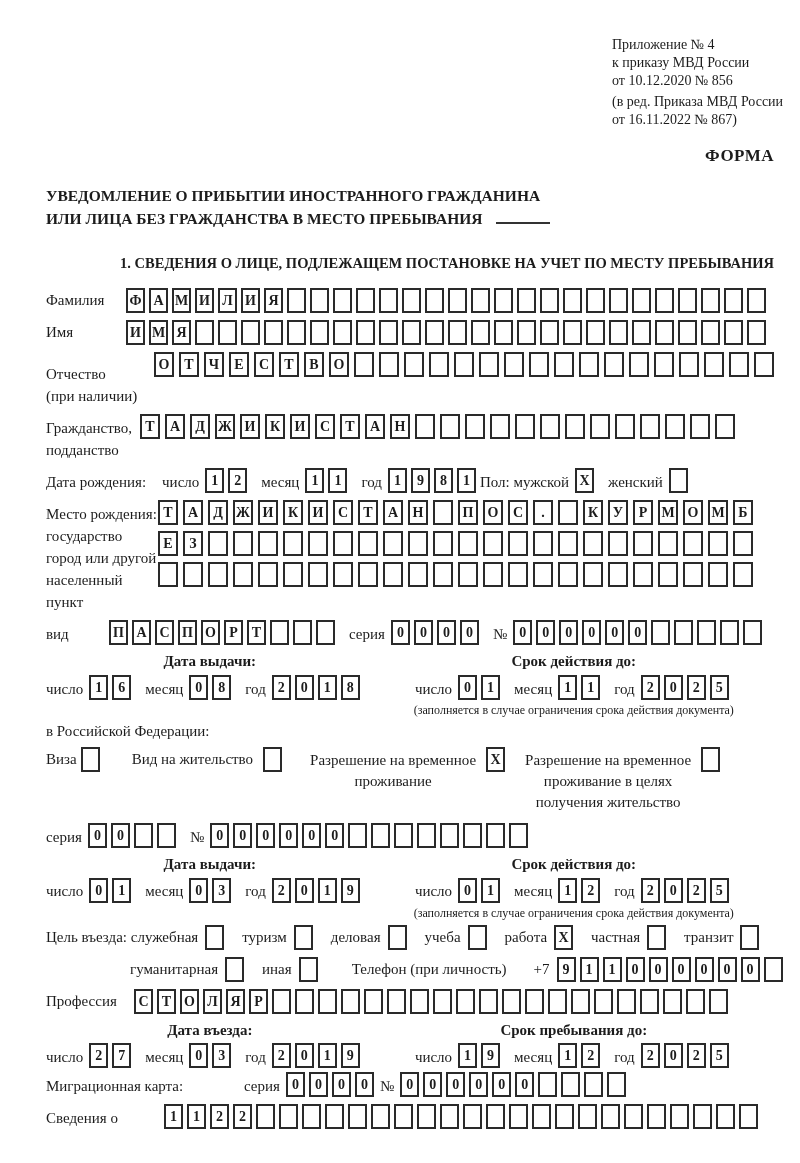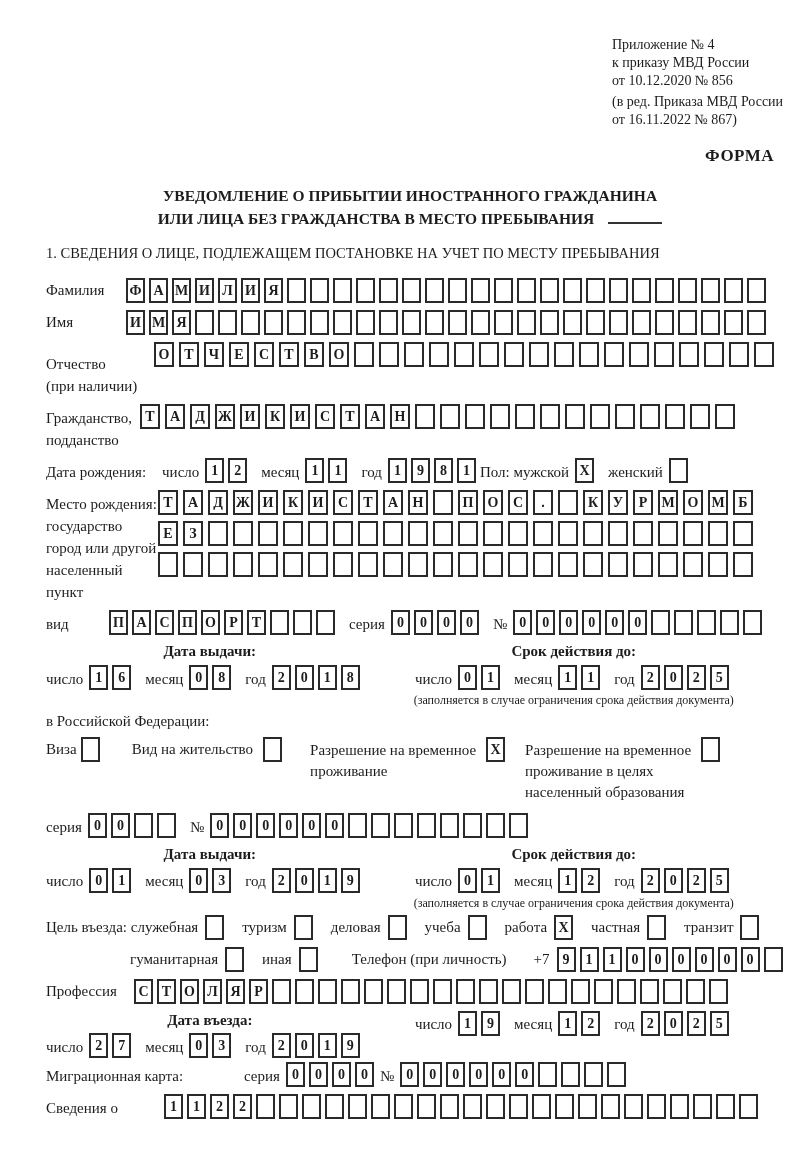--- a/index.html
+++ b/index.html
@@ -6,23 +6,23 @@
   .page{
     width:800px;height:1163px;box-sizing:border-box;overflow:hidden;
     background:#ffffff;color:#1c1c1c;position:relative;
     padding:36px 26px 0 46px;
     font-family:"Liberation Serif","DejaVu Serif",serif;
     font-size:15px;line-height:1.25;
   }
   .hdr{margin-left:566px;font-size:14px;line-height:18px;white-space:nowrap;}
   .hdr .gap{margin-top:3px;}
   .forma{text-align:right;font-weight:bold;font-size:17px;margin-top:16px;letter-spacing:.5px;}
-  .title{text-align:center;font-weight:bold;font-size:15.5px;margin-top:18px;line-height:23px;}
+  .title{text-align:left;font-weight:bold;font-size:15.5px;margin-top:18px;line-height:23px;}
   .uline{display:inline-block;width:54px;border-bottom:2px solid #333;margin-left:14px;}
-  .sect{font-weight:normal;font-size:14.5px;text-align:left;margin-top:14px;margin-bottom:16px;}
+  .sect{font-weight:bold;font-size:14.5px;text-align:right;margin-top:24px;margin-bottom:16px;}
 
   .cells{display:inline-flex;}
   .cell{
     display:inline-block;box-sizing:border-box;flex:0 0 auto;
     width:19px;height:25px;border:2px solid #2a2a2a;margin-right:4px;
     text-align:center;font-weight:bold;font-size:14px;line-height:21px;background:#fff;
   }
   .cells-m .cell{width:20px;margin-right:5px;}
   .frow{display:flex;align-items:flex-start;margin-bottom:7px;}
   .frow.vc{align-items:center;}
@@ -33,21 +33,21 @@
   .dlab{margin:0 6px 0 0;padding-top:3px;}
   .dlab.ml{margin-left:10px;} 
   .dhead{font-weight:bold;text-align:center;margin-bottom:4px;}
   .datecols{display:flex;margin-bottom:4px;}
   .dcol-l{width:45%;} .dcol-r{width:55%;}
   .drow{display:flex;align-items:center;}
   .note{font-size:12px;text-align:center;margin-top:3px;}
   .plain{margin-bottom:4px;}
   .cbrow{display:flex;align-items:flex-start;margin-top:6px;margin-bottom:10px;}
   .cblabel{padding-top:3px;}
-  .cbstack{line-height:21px;padding-top:3px;font-family:Liberation Serif, serif;} .mr16{margin-right:16px;} .mr24{margin-right:24px;} .mr28{margin-right:28px;}
+  .cbstack{text-align:center;line-height:21px;padding-top:3px;font-family:Liberation Serif, serif;} .mr16{margin-right:16px;} .mr24{margin-right:24px;} .mr28{margin-right:28px;}
   .purpose-row{display:flex;align-items:center;margin-bottom:7px;flex-wrap:nowrap;}
   .purpose-row .plab{margin-right:7px;white-space:nowrap;}
   .purpose-row .pbox{margin-right:14px;}
   .indent130{margin-left:84px;}
   .repr{display:flex;align-items:flex-start;}
 </style>
 </head>
 <body>
 
 <div class="page">
@@ -423,21 +423,21 @@
     <span class="cbstack">
       <span>Разрешение на временное</span><br>
       <span>проживание</span>
     </span>
     <span class="cells mr16" style="margin-left:10px;">
         <span class="cell">X</span>
       </span>
     <span class="cbstack">
       <span>Разрешение на временное</span><br>
       <span>проживание в целях</span><br>
-      <span>населенный образования</span>
+      <span>получения жительство</span>
     </span>
     <span class="cells" style="margin-left:10px;">
         <span class="cell"></span>
       </span>
   </div>
 
   <div class="frow vc">
     <span class="dlab">серия</span>
     <span class="cells">
         <span class="cell">0</span>
@@ -617,20 +617,21 @@
         <span class="dlab ml">год</span>
         <span class="cells">
             <span class="cell">2</span>
             <span class="cell">0</span>
             <span class="cell">1</span>
             <span class="cell">9</span>
           </span>
       </div>
     </div>
     <div class="dcol-r">
+      <div class="dhead">Срок пребывания до:</div>
       <div class="drow" style="justify-content:center;">
         <span class="dlab">число</span>
         <span class="cells">
             <span class="cell">1</span>
             <span class="cell">9</span>
           </span>
         <span class="dlab ml">месяц</span>
         <span class="cells">
             <span class="cell">1</span>
             <span class="cell">2</span>

